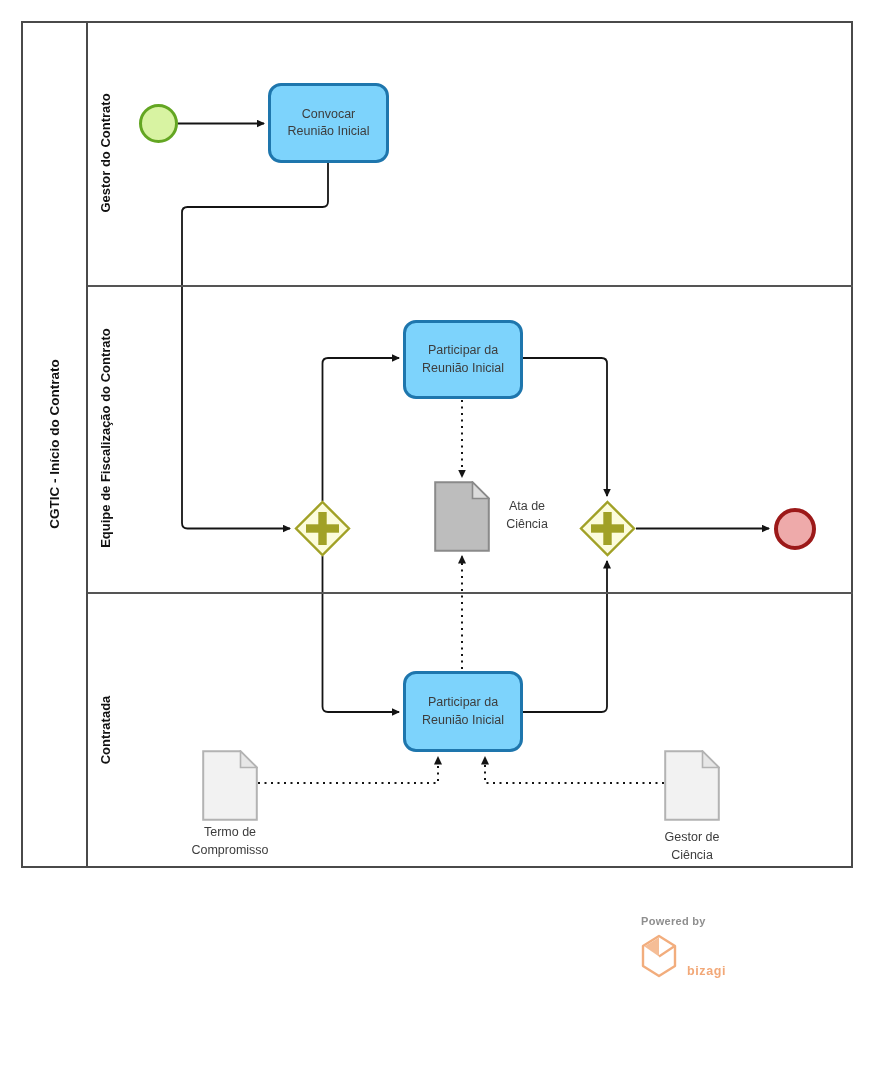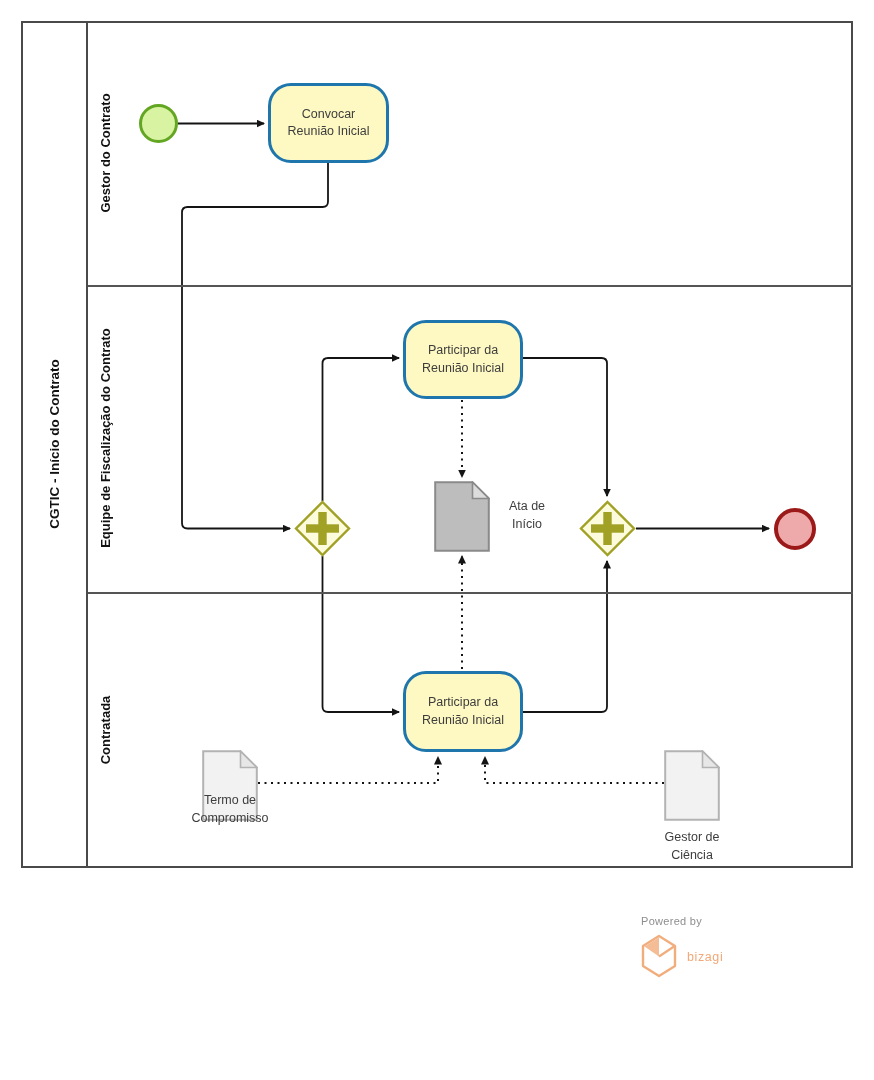--- a/index.html
+++ b/index.html
@@ -9,34 +9,34 @@
   .pool-border{position:absolute;left:21px;top:21px;width:832px;height:847px;
                border:2px solid #4a4a4a;box-sizing:border-box;}
   .pool-title-col{position:absolute;left:21px;top:21px;width:67px;height:847px;
                   border-right:2px solid #4a4a4a;box-sizing:border-box;}
   .lane-divider{position:absolute;left:88px;width:765px;height:0;border-top:2px solid #555;}
   .vtext{position:absolute;white-space:nowrap;transform:translate(-50%,-50%) rotate(-90deg);
          font-weight:bold;color:#111;}
   .pool-title{font-size:13.5px;}
   .lane-label{font-size:13px;}
   
-  .task{position:absolute;box-sizing:border-box;border:3px solid #1e76ad;border-radius:23px;
-        background:#fef9c3;display:flex;align-items:center;justify-content:center;
+  .task{position:absolute;box-sizing:border-box;border:3px solid #1e76ad;border-radius:13px;
+        background:#7dd3fc;display:flex;align-items:center;justify-content:center;
         text-align:center;font-size:12.5px;color:#3d3d3d;line-height:1.4;padding:0 12px;}
   .event{position:absolute;box-sizing:border-box;border-radius:50%;}
   .start-event{left:139px;top:104px;width:39px;height:39px;border:3.5px solid #63a622;background:#d8f3a2;}
   .end-event{left:774px;top:508px;width:42px;height:42px;border:4.5px solid #9c1919;background:#eeaaaa;}
   .gw{position:absolute;width:57px;height:57px;}
   .doc{position:absolute;}
   .shape-label{position:absolute;text-align:center;font-size:12.5px;color:#3d3d3d;line-height:1.4;}
   .connectors{position:absolute;left:0;top:0;width:874px;height:1080px;}
   
-  .logo{position:absolute;left:641px;top:915px;}
+  .logo{position:absolute;left:641px;top:915px;font-weight:bold;}
   .powered{font-size:11px;color:#8e8e8e;letter-spacing:.3px;}
-  .brand-row{display:flex;align-items:center;margin-top:7px;}
+  .brand-row{display:flex;align-items:flex-end;margin-top:7px;}
   .brand-col{margin-left:10px;display:flex;flex-direction:column;}
   .bizagi{font-size:12.5px;color:#f2a878;letter-spacing:.6px;margin-top:2px;}
   .modeler{font-size:30px;color:#f2a878;letter-spacing:.4px;margin-top:-2px;}
 </style>
 </head>
 <body>
 
 <div class="canvas">
 
   <svg class="connectors">
@@ -91,27 +91,27 @@
     <g fill="#a1a126">
       <rect x="12" y="24.3" width="33" height="8.4"></rect>
       <rect x="24.3" y="12" width="8.4" height="33"></rect>
     </g>
   </svg>
 
   <svg class="doc" style="left:434px;top:481px;" width="56" height="71" viewBox="0 0 56 71">
     <path d="M1.2,1.2 H38.5 L54.8,17.5 V69.8 H1.2 Z" fill="#bdbdbd" stroke="#8a8a8a" stroke-width="2"></path>
     <path d="M38.5,1.2 V17.5 H54.8 Z" fill="#dcdcdc" stroke="#8a8a8a" stroke-width="1.6"></path>
   </svg>
-  <div class="shape-label" style="left:494px;top:498px;width:66px;">Ata de Início</div>
+  <div class="shape-label" style="left:494px;top:498px;width:66px;">Ata de Ciência</div>
 
   <svg class="doc" style="left:202px;top:750px;" width="56" height="71" viewBox="0 0 56 71">
     <path d="M1.2,1.2 H38.5 L54.8,17.5 V69.8 H1.2 Z" fill="#f2f2f2" stroke="#b3b3b3" stroke-width="2"></path>
     <path d="M38.5,1.2 V17.5 H54.8 Z" fill="#e7e7e7" stroke="#b3b3b3" stroke-width="1.6"></path>
   </svg>
-  <div class="shape-label" style="left:172px;top:792px;width:116px;">Termo de Compromisso</div>
+  <div class="shape-label" style="left:172px;top:824px;width:116px;">Termo de Compromisso</div>
 
   <svg class="doc" style="left:664px;top:750px;" width="56" height="71" viewBox="0 0 56 71">
     <path d="M1.2,1.2 H38.5 L54.8,17.5 V69.8 H1.2 Z" fill="#f2f2f2" stroke="#b3b3b3" stroke-width="2"></path>
     <path d="M38.5,1.2 V17.5 H54.8 Z" fill="#e7e7e7" stroke="#b3b3b3" stroke-width="1.6"></path>
   </svg>
   <div class="shape-label" style="left:650px;top:829px;width:84px;">Gestor de Ciência</div>
 
   <div class="logo">
     <div class="powered">Powered by</div>
     <div class="brand-row">

